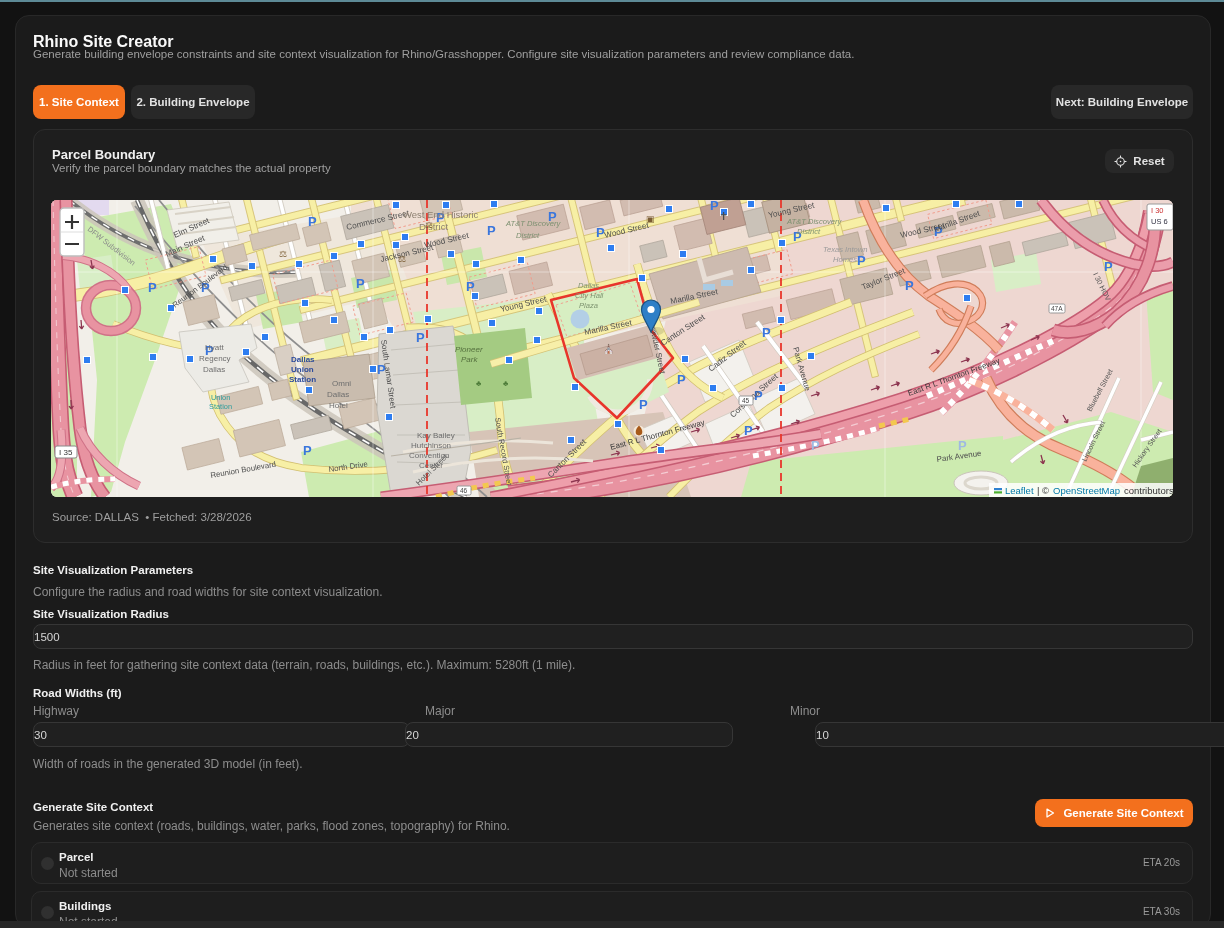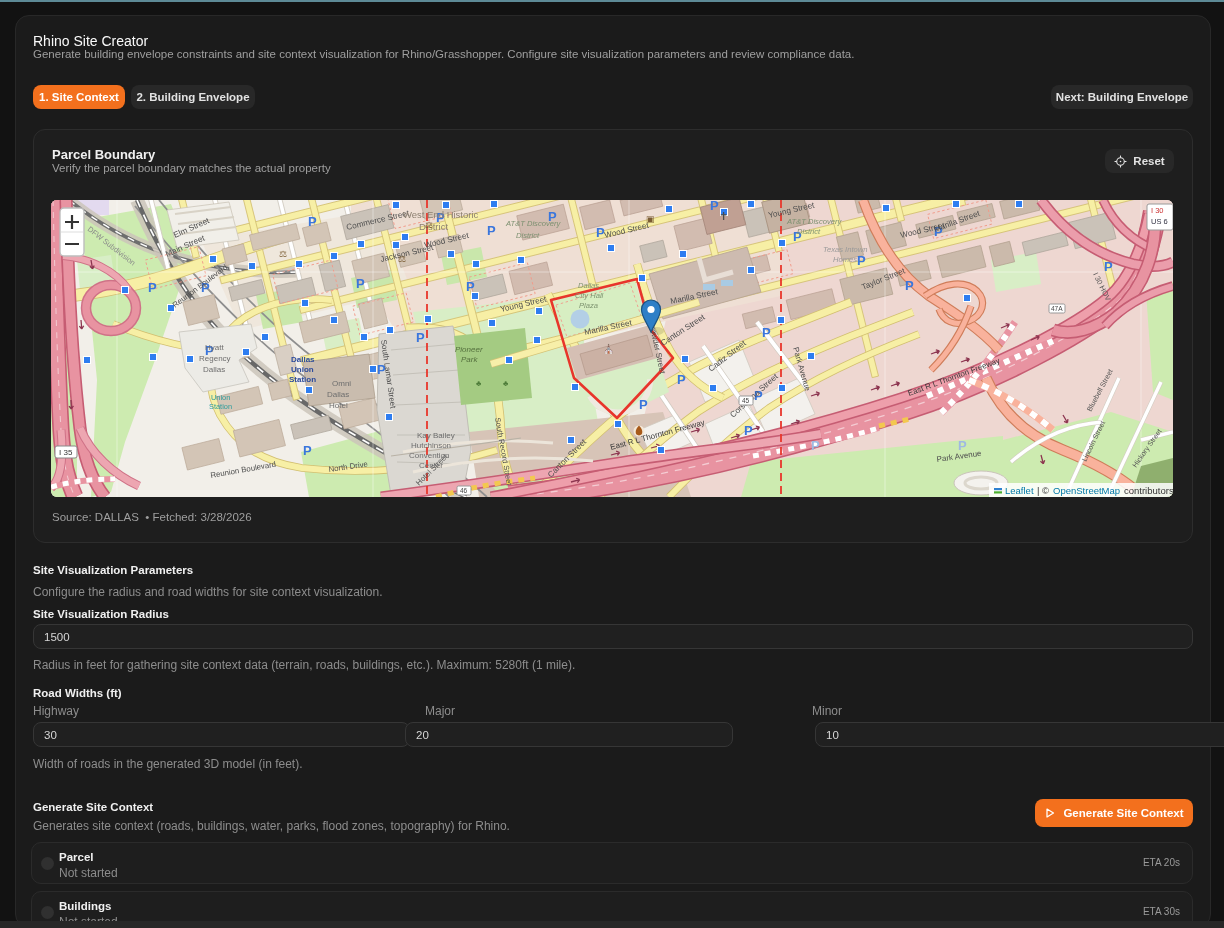--- a/index.html
+++ b/index.html
@@ -1,26 +1,26 @@
 <!DOCTYPE html>
 <html><head>
 <meta charset="utf-8">
 <style>
 *{box-sizing:border-box;margin:0;padding:0}
 html,body{width:1224px;height:928px;background:#121212;font-family:"Liberation Sans",sans-serif;overflow:hidden;position:relative}
 .abs{position:absolute}
 .topbar{position:absolute;top:0;left:0;width:1224px;height:2px;background:#5d8a96;z-index:50}
 .botwrap{position:absolute;left:0;top:921px;width:1224px;height:7px;background:#272727;z-index:50}
 .panel{position:absolute;left:15px;top:15px;width:1196px;height:913px;background:#1b1b1b;border:1px solid #282828;border-radius:14px}
-h1{font-size:14px;font-weight:normal;color:#fafafa;letter-spacing:0}
+h1{font-size:16px;font-weight:bold;color:#fafafa;letter-spacing:0}
 .sub{font-size:11.5px;color:#9f9f9f}
-.pill{position:absolute;height:24px;border-radius:8px;font-size:11.5px;white-space:nowrap;font-weight:bold;color:#e2e2e2;background:#282828;display:flex;align-items:center;justify-content:center}
+.pill{position:absolute;height:34px;border-radius:8px;font-size:11.5px;white-space:nowrap;font-weight:bold;color:#e2e2e2;background:#282828;display:flex;align-items:center;justify-content:center}
 .pill.orange{background:#f3701d;color:#fff}
 .card{position:absolute;left:33px;top:129px;width:1160px;height:414px;background:#1e1e1e;border:1px solid #2d2d2d;border-radius:12px}
-.input{position:absolute;height:25px;background:#202020;border:1px solid #363636;border-radius:8px;color:#d6d6d6;font-size:11.5px;display:flex;align-items:center;padding-left:10px}
+.input{position:absolute;height:25px;background:#202020;border:1px solid #363636;border-radius:8px;color:#d6d6d6;font-size:11.5px;display:flex;align-items:center;}
 .lbl{font-size:11.5px;font-weight:bold;color:#f0f0f0}
 .hint{font-size:12px;color:#8d8d8d}
 .row{position:absolute;left:31px;width:1162px;background:#1e1e1e;border:1px solid #2b2b2b;border-radius:10px}
 .eta{position:absolute;right:12px;top:14px;font-size:10px;color:#9a9a9a}
 .dot{position:absolute;left:9px;top:14px;width:13px;height:13px;border-radius:50%;background:#303030}
 </style>
 </head>
 <body>
 <div class="topbar"></div>
 <div class="panel"></div>
@@ -536,21 +536,21 @@
 
 <div class="lbl abs" style="left:33px;top:564px">Site Visualization Parameters</div>
 <div class="hint abs" style="left:33px;top:585px">Configure the radius and road widths for site context visualization.</div>
 <div class="lbl abs" style="left:33px;top:608px">Site Visualization Radius</div>
 <div class="input" style="left:33px;top:624px;width:1160px">1500</div>
 <div class="hint abs" style="left:33px;top:658px">Radius in feet for gathering site context data (terrain, roads, buildings, etc.). Maximum: 5280ft (1 mile).</div>
 
 <div class="lbl abs" style="left:33px;top:687px">Road Widths (ft)</div>
 <div class="hint abs" style="left:33px;top:704px">Highway</div>
 <div class="hint abs" style="left:425px;top:704px">Major</div>
-<div class="hint abs" style="left:812px;top:704px">Minor</div>
+<div class="hint abs" style="left:790px;top:704px">Minor</div>
 <div class="input" style="left:33px;top:722px;width:377px">30</div>
 <div class="input" style="left:405px;top:722px;width:328px">20</div>
 <div class="input" style="left:815px;top:722px;width:456px">10</div>
 <div class="hint abs" style="left:33px;top:757px">Width of roads in the generated 3D model (in feet).</div>
 
 <div class="lbl abs" style="left:33px;top:801px">Generate Site Context</div>
 <div class="hint abs" style="left:33px;top:819px">Generates site context (roads, buildings, water, parks, flood zones, topography) for Rhino.</div>
 <div class="pill orange" style="left:1035px;top:799px;width:158px;height:28px">
 <svg width="12" height="12" viewBox="0 0 24 24" fill="none" stroke="#fff" stroke-width="2.5" style="margin-right:7px">
       <path d="M6 4 L19 12 L6 20 Z" stroke-linejoin="round"></path>

